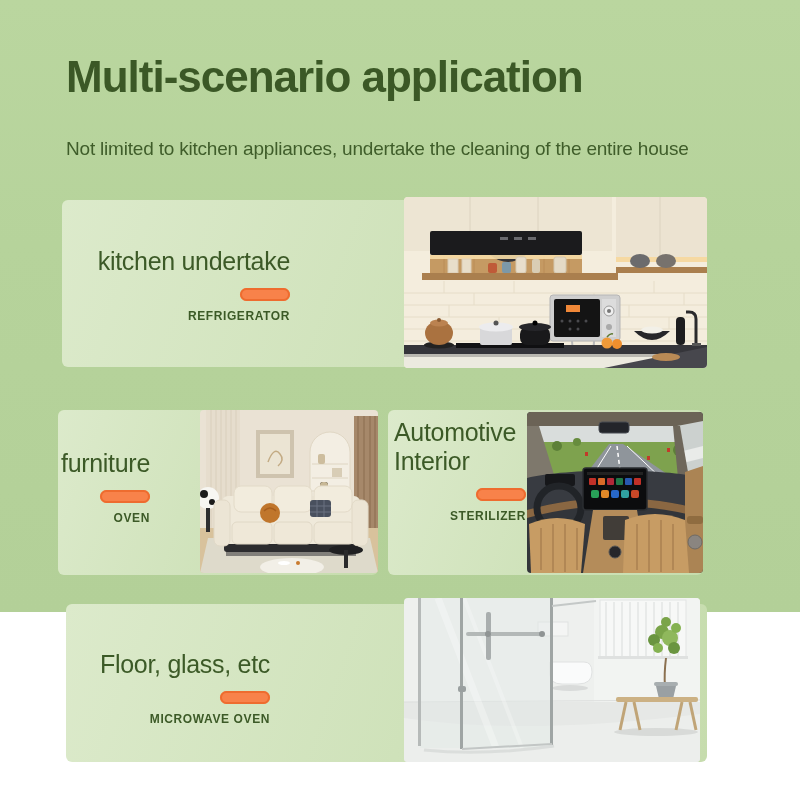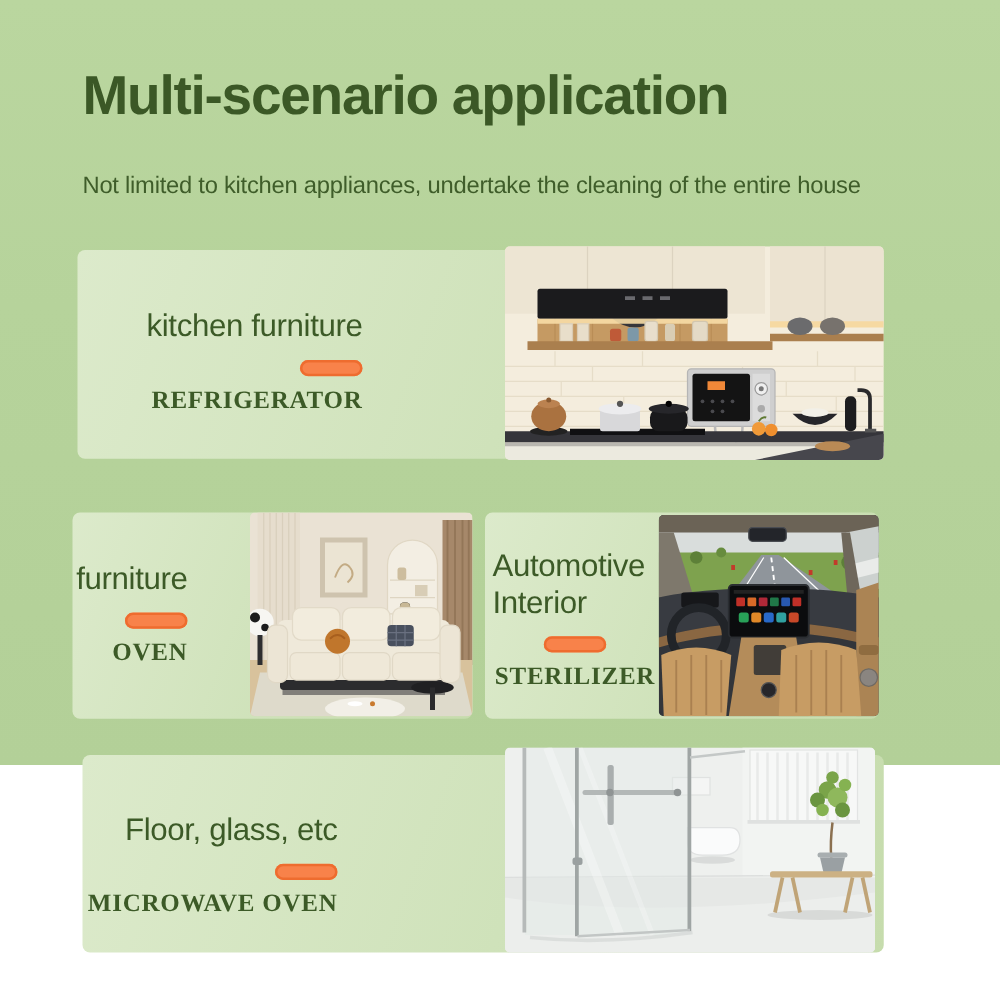--- a/index.html
+++ b/index.html
@@ -13,26 +13,26 @@
   .card2b{left:388px;top:410px;width:315px;height:165px;}
   .card3{left:66px;top:604px;width:641px;height:158px;}
   .photo{position:absolute;border-radius:4px;display:block;}
   .photo-kitchen{left:404px;top:197px;width:303px;height:171px;}
   .photo-living{left:200px;top:410px;width:178px;height:163px;}
   .photo-car{left:527px;top:412px;width:176px;height:161px;}
   .photo-bath{left:404px;top:598px;width:296px;height:164px;}
   .tb{position:absolute;display:flex;flex-direction:column;align-items:flex-end;}
   .tb1{right:510px;top:247px;}
   .tb2a{right:650px;top:449px;justify-content:center;}
-  .tb2b{left:394px;top:439px;align-items:center;}
+  .tb2b{left:394px;top:418px;}
   .tb3{right:530px;top:650px;}
   .heading{font-size:25px;font-weight:400;letter-spacing:-0.3px;color:#3c5a27;white-space:nowrap;line-height:1.15;}
   .tb2b .heading{white-space:normal;width:132px;text-align:left;}
   .pill{width:50px;height:13px;border-radius:8px;background:#f8824a;box-shadow:inset 0 0 0 2px #ee6c2f;margin-top:12px;}
-  .tag{font-size:20px;font-weight:700;letter-spacing:0.6px;color:#3c5a27;margin-top:8px;white-space:nowrap;font-family:Liberation Serif, serif;}
+  .tag{font-size:12px;font-weight:700;letter-spacing:0.6px;color:#3c5a27;margin-top:8px;white-space:nowrap;}
 </style>
 </head>
 <body>
 
 <div class="page">
 
   <h1 class="title">Multi-scenario application</h1>
   <p class="subtitle">Not limited to kitchen appliances, undertake the cleaning of the entire house</p>
 
   <div class="card card1"></div>
@@ -306,21 +306,21 @@
     <rect x="82" y="14" width="5" height="48" rx="2" fill="#a9aeae"></rect>
     <rect x="62" y="34" width="78" height="4" rx="2" fill="#b3b8b7"></rect>
     <circle cx="84" cy="36" r="3" fill="#8f9494"></circle>
       <circle cx="138" cy="36" r="3" fill="#8f9494"></circle>
     <rect x="54" y="88" width="8" height="6" rx="2" fill="#9aa0a0"></rect>
     <line x1="58" y1="151" x2="148" y2="146" stroke="#c2c6c5" stroke-width="2"></line>
     <path d="M20,152 Q80,158 150,148" stroke="#d4d7d6" stroke-width="3" fill="none" opacity="0.7"></path>
   </svg>
 
   <div class="tb tb1">
-    <div class="heading">kitchen furniture</div>
+    <div class="heading">kitchen undertake</div>
     <div class="pill"></div>
     <div class="tag">REFRIGERATOR</div>
   </div>
 
   <div class="tb tb2a">
     <div class="heading">furniture</div>
     <div class="pill"></div>
     <div class="tag">OVEN</div>
   </div>
 

